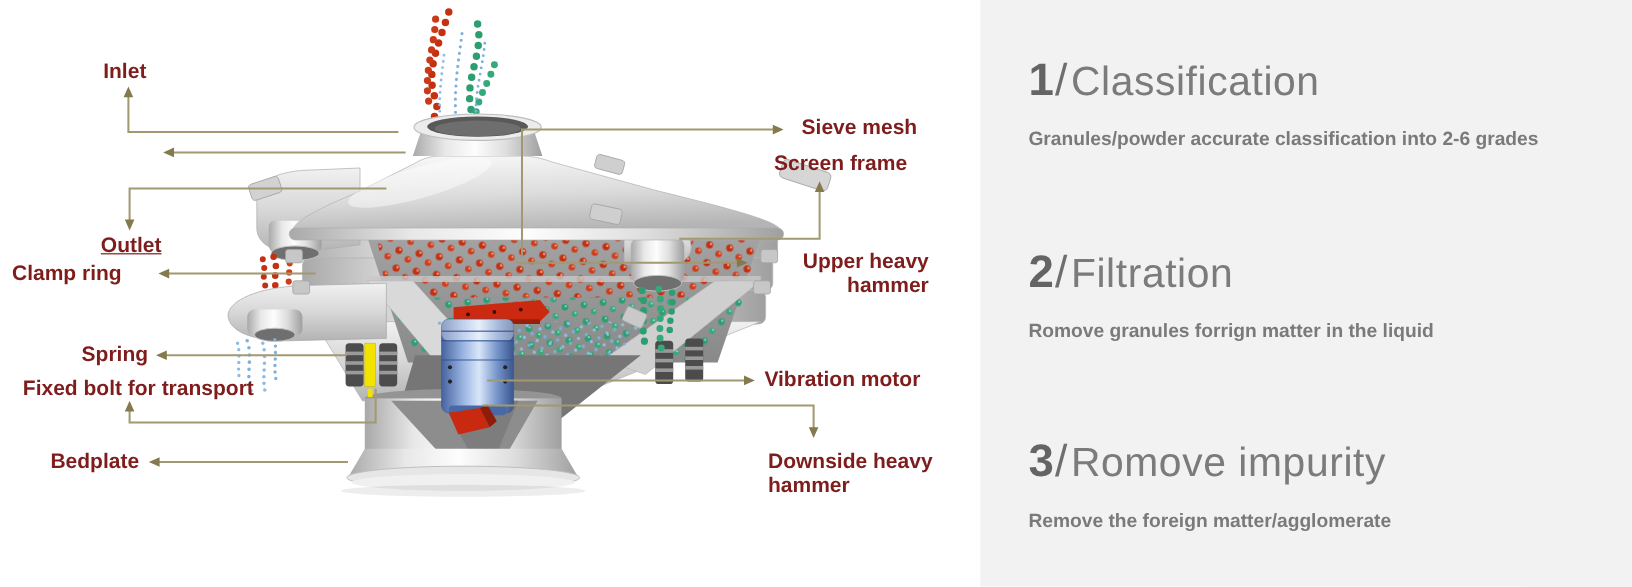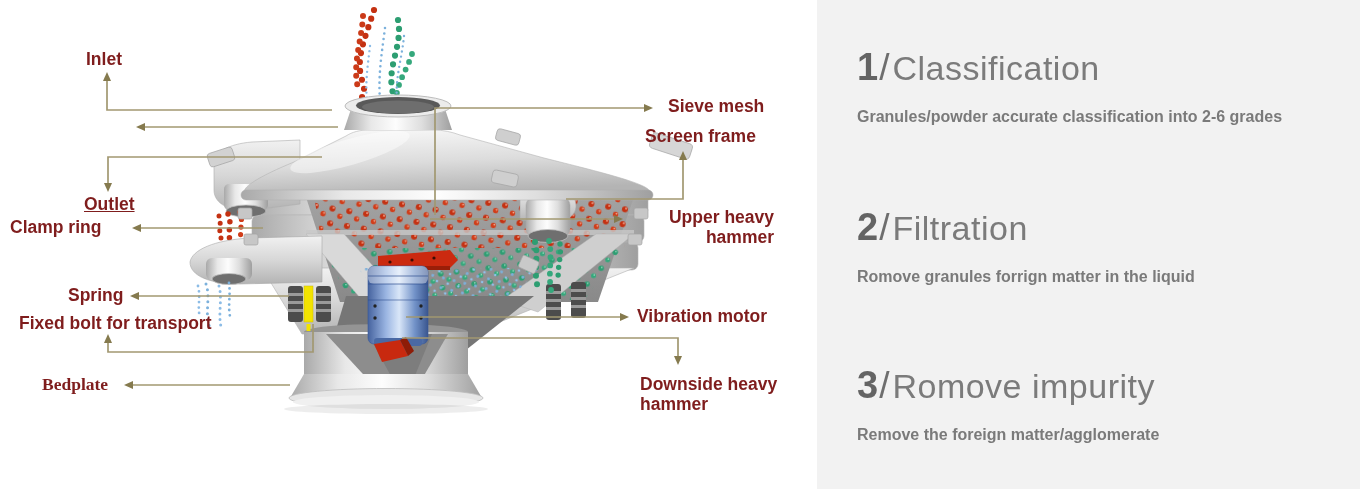--- a/index.html
+++ b/index.html
@@ -12,21 +12,21 @@
   .machine-svg { position:absolute; left:0; top:0; }
 
   .lbl { position:absolute; font-size:17.5px; font-weight:700; color:#7f1d1d;
          line-height:1.16; letter-spacing:0; }
   .lbl-inlet            { left:86px;  top:49px; }
   .lbl-dustproof        { left:40px;  top:115px; width:102px; }
   .lbl-outlet           { left:84px;  top:194px;text-decoration:underline; }
   .lbl-clamp-ring       { left:10px;  top:217px; white-space:nowrap; }
   .lbl-spring           { left:68px;  top:285px; }
   .lbl-fixed-bolt       { left:7px;   top:313px; white-space:nowrap;margin-left:12px; }
-  .lbl-bedplate         { left:42px;  top:374px;font-family:Liberation Serif, serif; }
+  .lbl-bedplate         { left:42px;  top:374px; }
   .lbl-sieve-mesh       { left:668px; top:96px;  white-space:nowrap; }
   .lbl-screen-frame     { left:645px; top:126px; white-space:nowrap; }
   .lbl-upper-hammer     { left:649px; top:207px; width:125px;text-align:right; }
   .lbl-vibration-motor  { left:637px; top:306px; white-space:nowrap; }
   .lbl-downside-hammer  { left:640px; top:374px; width:158px; }
 
   
   .panel { position:absolute; left:817px; top:0; width:543px; height:489px;
            background:#f2f2f2; }
   .feature { position:absolute; left:40px; width:480px; }

